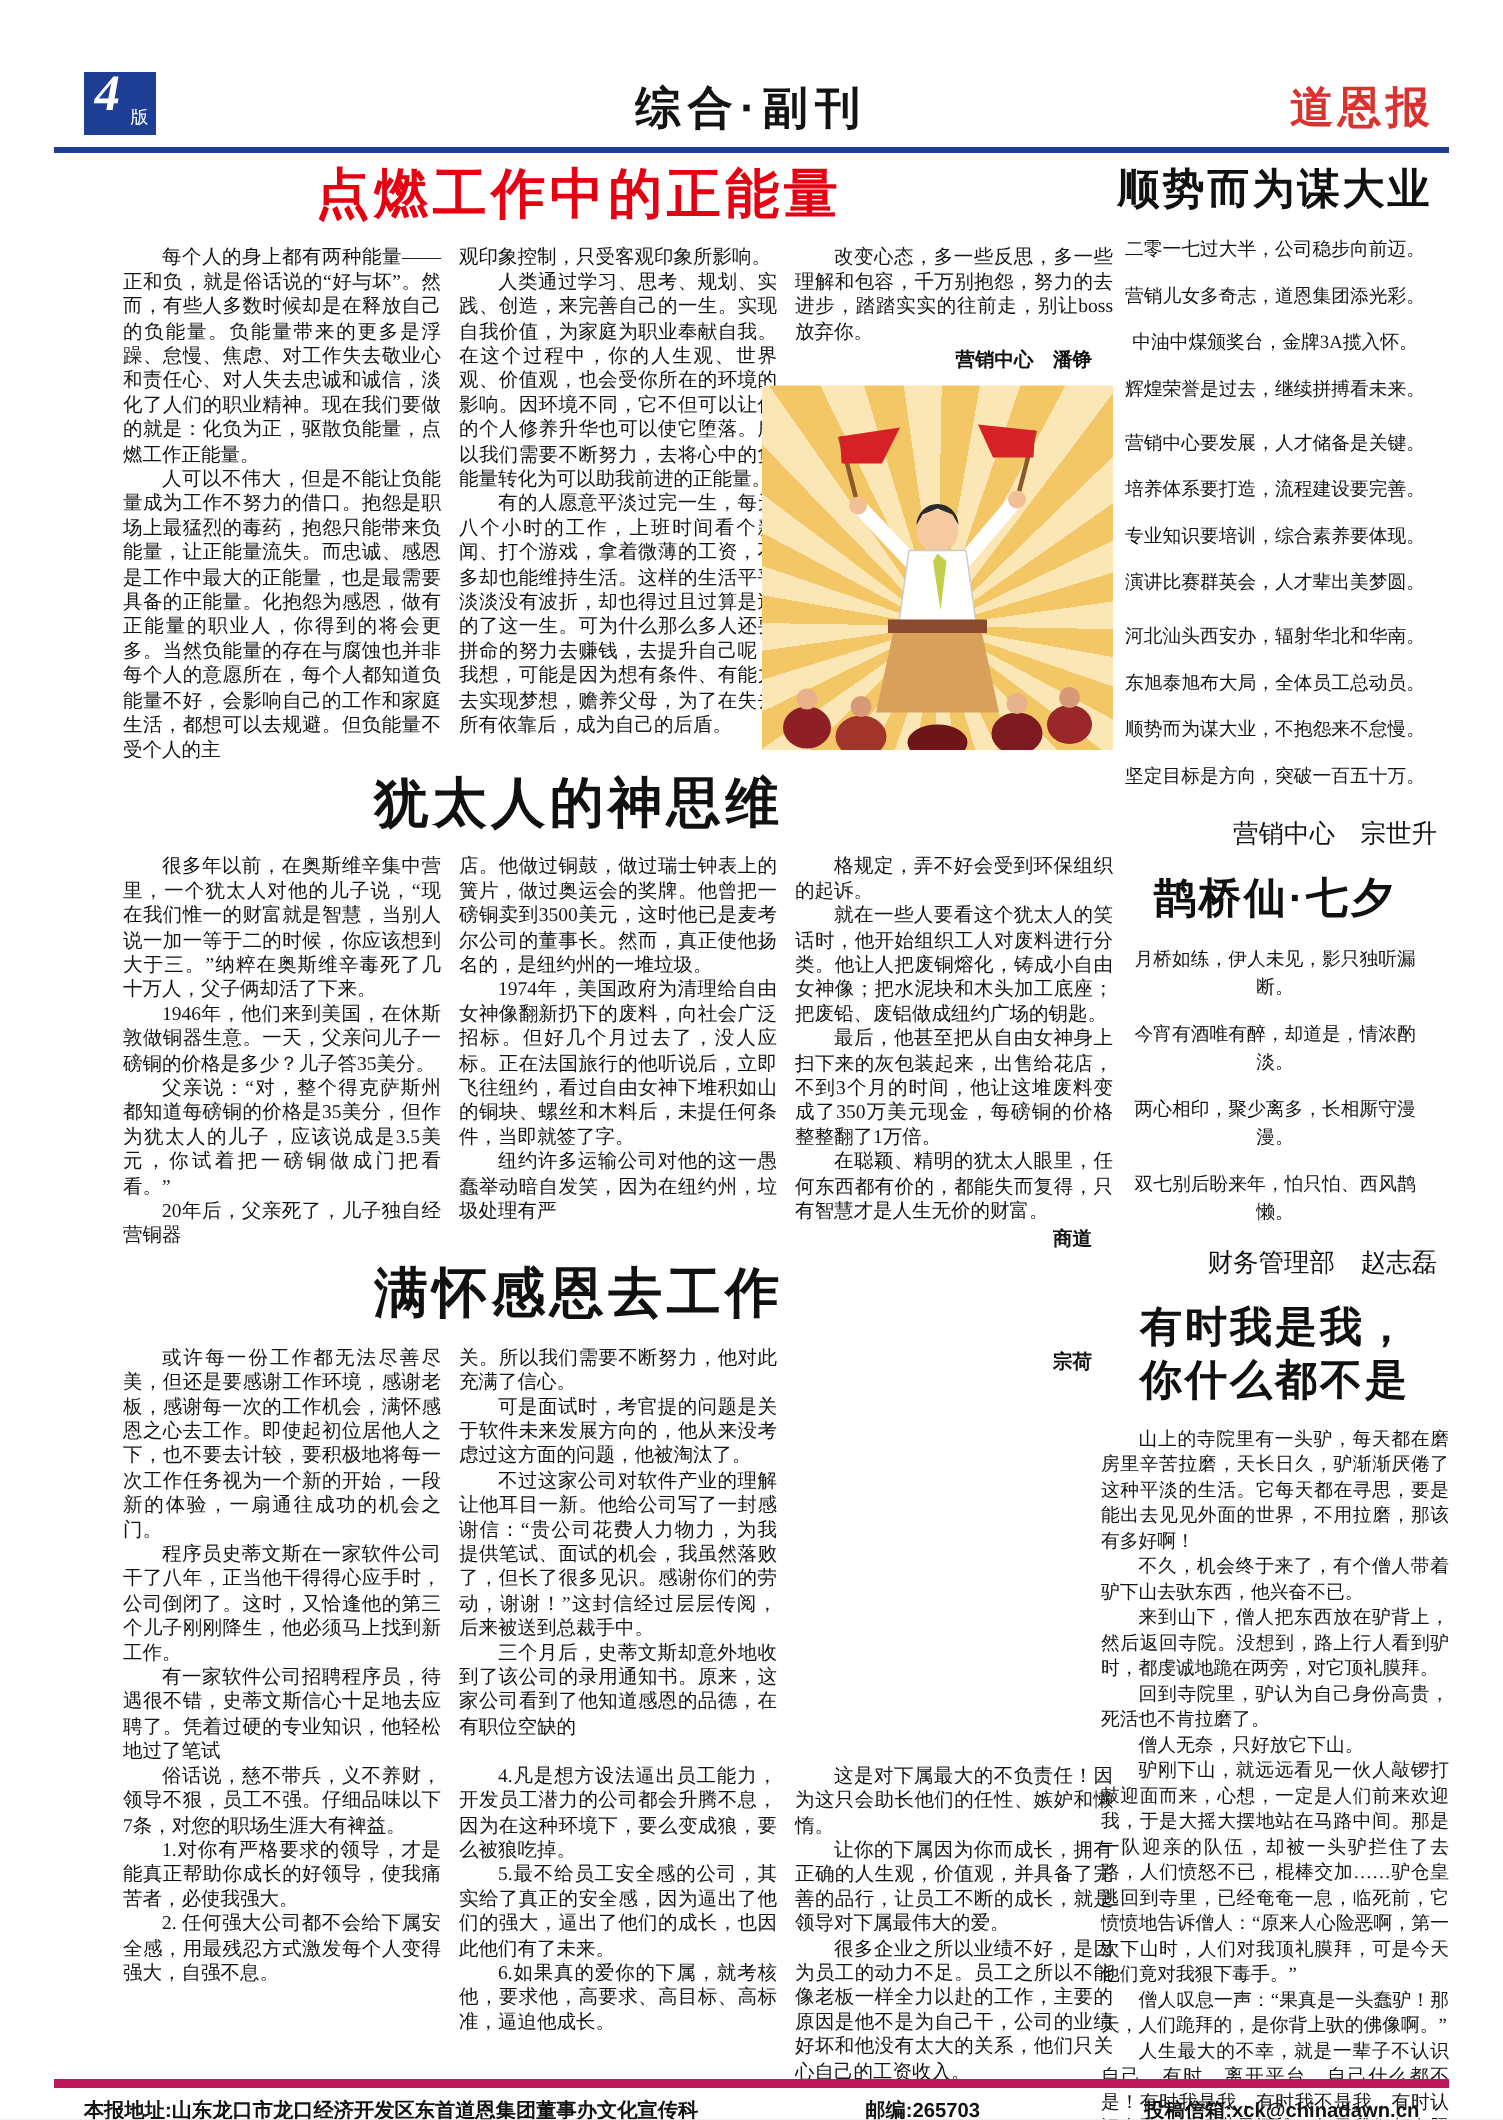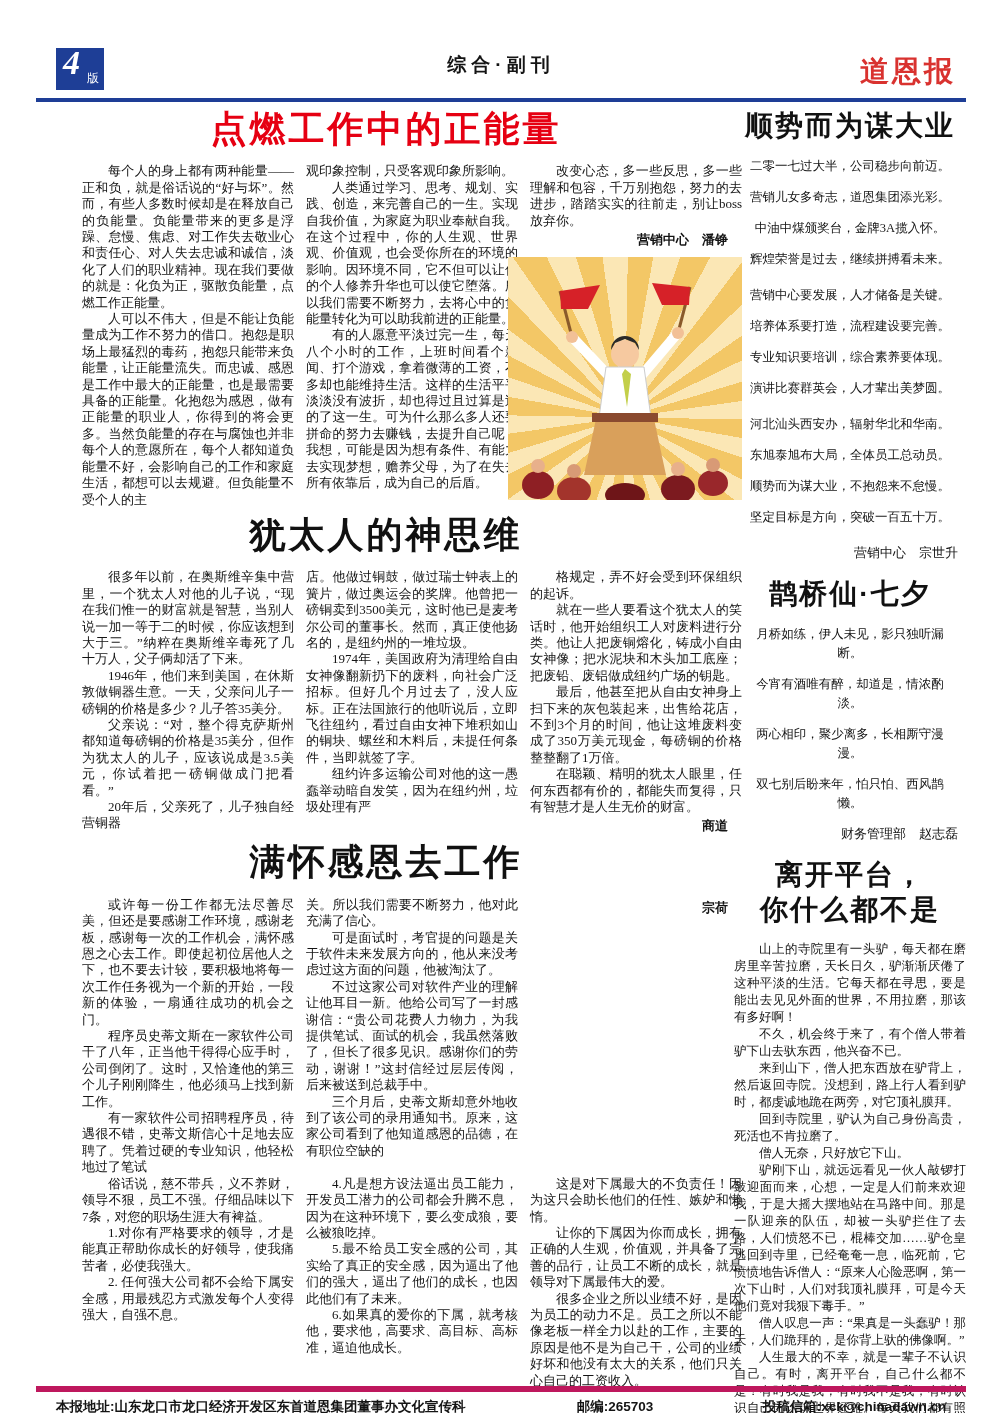--- a/index.html
+++ b/index.html
@@ -11,21 +11,21 @@
   
   .masthead{position:absolute; top:46px; left:36px; right:36px; height:48px;}
   .pagenum-box{
     position:absolute; left:20px; top:2px; width:48px; height:42px;
     background:#1e3e96; color:#fff; 
   }
   .pagenum{position:absolute; left:7px; top:-4px; font-size:34px; font-style:italic; font-weight:bold; font-family:"Liberation Serif", serif;}
   .pagenum-label{position:absolute; right:5px; bottom:3px; font-size:12px; font-family:"Liberation Sans", sans-serif;}
   .section-title{
     position:absolute; left:0; right:0; top:6px; text-align:center;
-    font-family:"Liberation Sans", sans-serif; font-weight:bold; font-size:19px; letter-spacing:5px;
+    font-family:"Liberation Sans", sans-serif; font-weight:bold; font-size:30px; letter-spacing:5px;
   }
   .paper-name{
     position:absolute; right:10px; top:6px; font-size:29px; font-weight:bold;
     color:#d9322f; letter-spacing:3px; font-family:"Liberation Serif", serif;
   }
   .header-rule{position:absolute; top:98px; left:36px; right:36px; height:4px; background:#1e3e96;}
 
   
   .content{position:absolute; top:106px; left:56px; width:910px; display:flex; gap:18px;}
   .left-zone{width:660px; flex:0 0 660px;}
@@ -62,21 +62,21 @@
   .sb-title{
     text-align:center; font-family:"Liberation Sans", sans-serif; font-weight:900;
     font-size:28px; letter-spacing:2px; margin:2px 0 14px 0; line-height:1.25; color:#111;
   }
   .poem{margin-bottom:14px;}
   .stanza{margin-bottom:17px;}
   .stanza p, .poem-lines p{
     margin:12px; text-align:center; text-indent:0; font-size:12.5px; line-height:19px;
   }
   .sb-byline{
-    text-align:right; padding-right:8px; font-size:13px; margin-top:2px;
+    text-align:right; padding-right:8px; font-size:17px; margin-top:2px;
     font-family:Liberation Serif, serif;
   }
   .sb-body p{font-size:12.5px; line-height:17px;}
   .comment p{font-style:italic;}
 
   
   .footer{
     position:absolute; top:1386px; left:36px; right:36px;
     border-top:6px solid #be185d; padding-top:6px;
     display:flex; font-family:"Liberation Sans", sans-serif; font-weight:bold; font-size:13.5px;
@@ -260,21 +260,21 @@
             <p>月桥如练，伊人未见，影只独听漏断。</p>
             <p>今宵有酒唯有醉，却道是，情浓酌淡。</p>
             <p>两心相印，聚少离多，长相厮守漫漫。</p>
             <p>双七别后盼来年，怕只怕、西风鹊懒。</p>
           </div>
         <div class="sb-byline">财务管理部　赵志磊</div>
       </section>
 
       <section>
         <h2 class="sb-title">
-          <span>离开平台，</span><br>
+          <span>有时我是我，</span><br>
           <span>你什么都不是</span>
         </h2>
         <div class="sb-body">
             <p>山上的寺院里有一头驴，每天都在磨房里辛苦拉磨，天长日久，驴渐渐厌倦了这种平淡的生活。它每天都在寻思，要是能出去见见外面的世界，不用拉磨，那该有多好啊！</p>
             <p>不久，机会终于来了，有个僧人带着驴下山去驮东西，他兴奋不已。</p>
             <p>来到山下，僧人把东西放在驴背上，然后返回寺院。没想到，路上行人看到驴时，都虔诚地跪在两旁，对它顶礼膜拜。</p>
             <p>回到寺院里，驴认为自己身份高贵，死活也不肯拉磨了。</p>
             <p>僧人无奈，只好放它下山。</p>
             <p>驴刚下山，就远远看见一伙人敲锣打鼓迎面而来，心想，一定是人们前来欢迎我，于是大摇大摆地站在马路中间。那是一队迎亲的队伍，却被一头驴拦住了去路，人们愤怒不已，棍棒交加……驴仓皇逃回到寺里，已经奄奄一息，临死前，它愤愤地告诉僧人：“原来人心险恶啊，第一次下山时，人们对我顶礼膜拜，可是今天他们竟对我狠下毒手。”</p>
             <p>僧人叹息一声：“果真是一头蠢驴！那天，人们跪拜的，是你背上驮的佛像啊。”</p>

